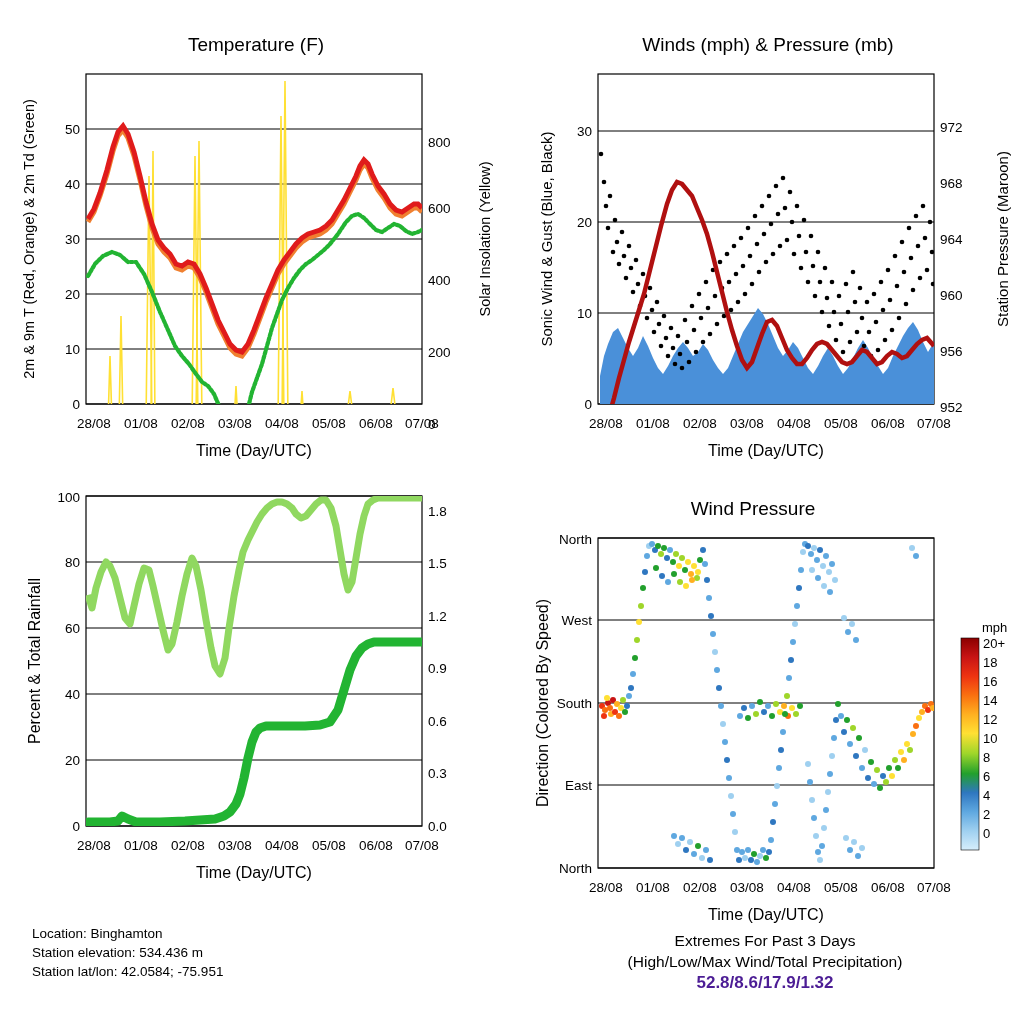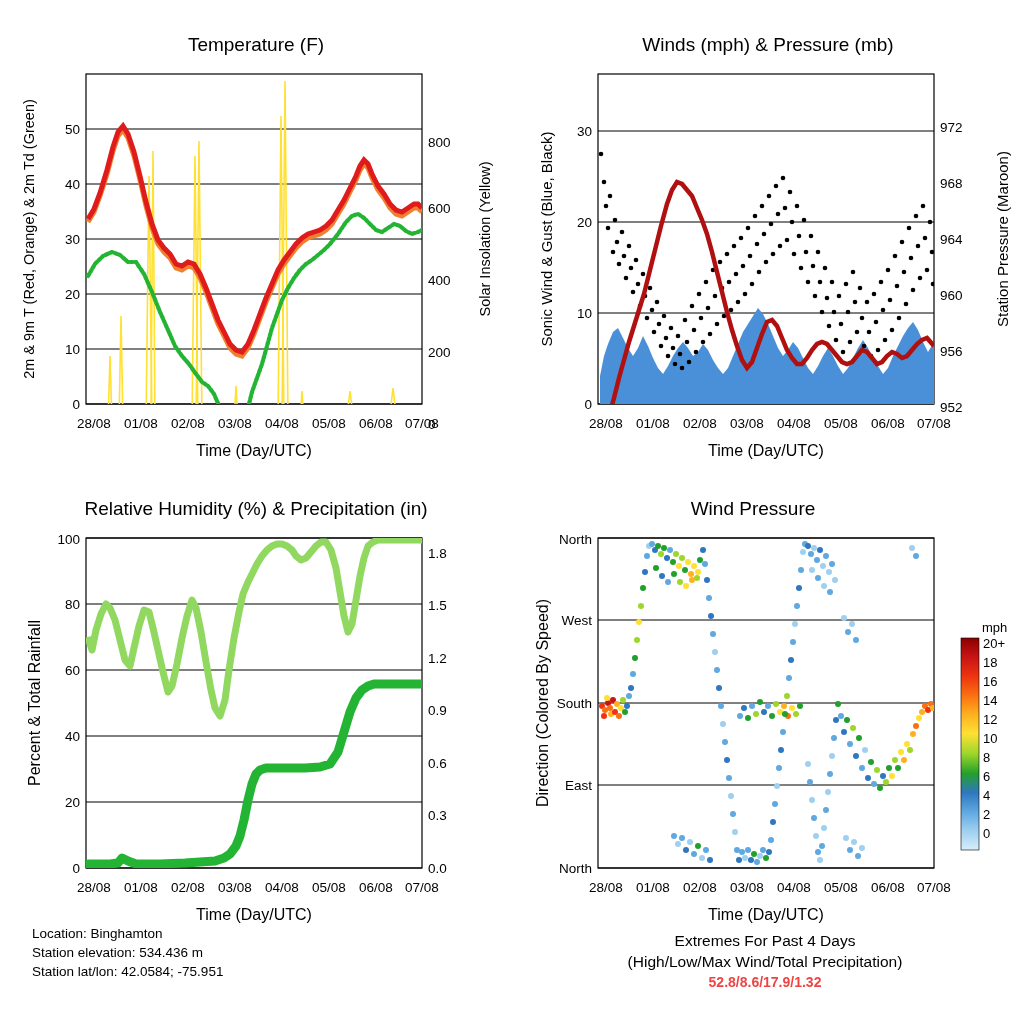--- a/index.html
+++ b/index.html
@@ -28,23 +28,23 @@
     line-height:19px;
     white-space:nowrap;
   }
   .extremes{
     position:absolute;
     text-align:center;
     font-size:15.5px;
     line-height:21px;
   }
   .extremes .vals{
-    color:#ef4444;
+    color:#4c1d95;
     font-weight:bold;
-    font-size:14px;
+    font-size:17px;
   }
 </style>
 </head>
 <body>
 
 <div class="panel" style="left:0px;top:14px;width:512px;height:440px;">
   <div class="title">Temperature (F)</div>
   <svg width="512" height="412" viewBox="0 0 512 412">
     <defs>
       <clipPath id="clipT">
@@ -315,21 +315,20 @@
       <text x="376" y="372">06/08</text>
       <text x="422" y="372">07/08</text>
     </g>
     <text x="254" y="400" font-size="16" text-anchor="middle" fill="#000">Time (Day/UTC)</text>
     <text transform="translate(40,183) rotate(-90)" font-size="15" text-anchor="middle" fill="#000">Sonic Wind &amp; Gust (Blue, Black)</text>
     <text transform="translate(496,183) rotate(-90)" font-size="15" text-anchor="middle" fill="#000">Station Pressure (Maroon)</text>
   </svg>
 </div>
 
 <div class="panel" style="left:0px;top:478px;width:512px;height:460px;">
-  <div class="title">Relative Humidity (%) &amp; Precipitation (in)</div>
   <svg width="512" height="420" viewBox="0 0 512 420">
     <defs>
       <clipPath id="clipH">
           <rect x="86" y="18" width="336" height="330"></rect>
         </clipPath>
     </defs>
     <g stroke="#000" stroke-width="1">
       <line x1="86" y1="348" x2="422" y2="348"></line>
       <line x1="86" y1="282" x2="422" y2="282"></line>
       <line x1="86" y1="216" x2="422" y2="216"></line>
@@ -661,16 +660,16 @@
   </svg>
 </div>
 
 <div class="footer" style="top:924px;">
   <div>Location: Binghamton</div>
   <div>Station elevation: 534.436 m</div>
   <div>Station lat/lon: 42.0584; -75.951</div>
 </div>
 
 <div class="extremes" style="left:600px;top:930px;width:330px;">
-  <div>Extremes For Past 4 Days</div>
+  <div>Extremes For Past 3 Days</div>
   <div>(High/Low/Max Wind/Total Precipitation)</div>
   <div class="vals">52.8/8.6/17.9/1.32</div>
 </div>
 
 </body></html>

